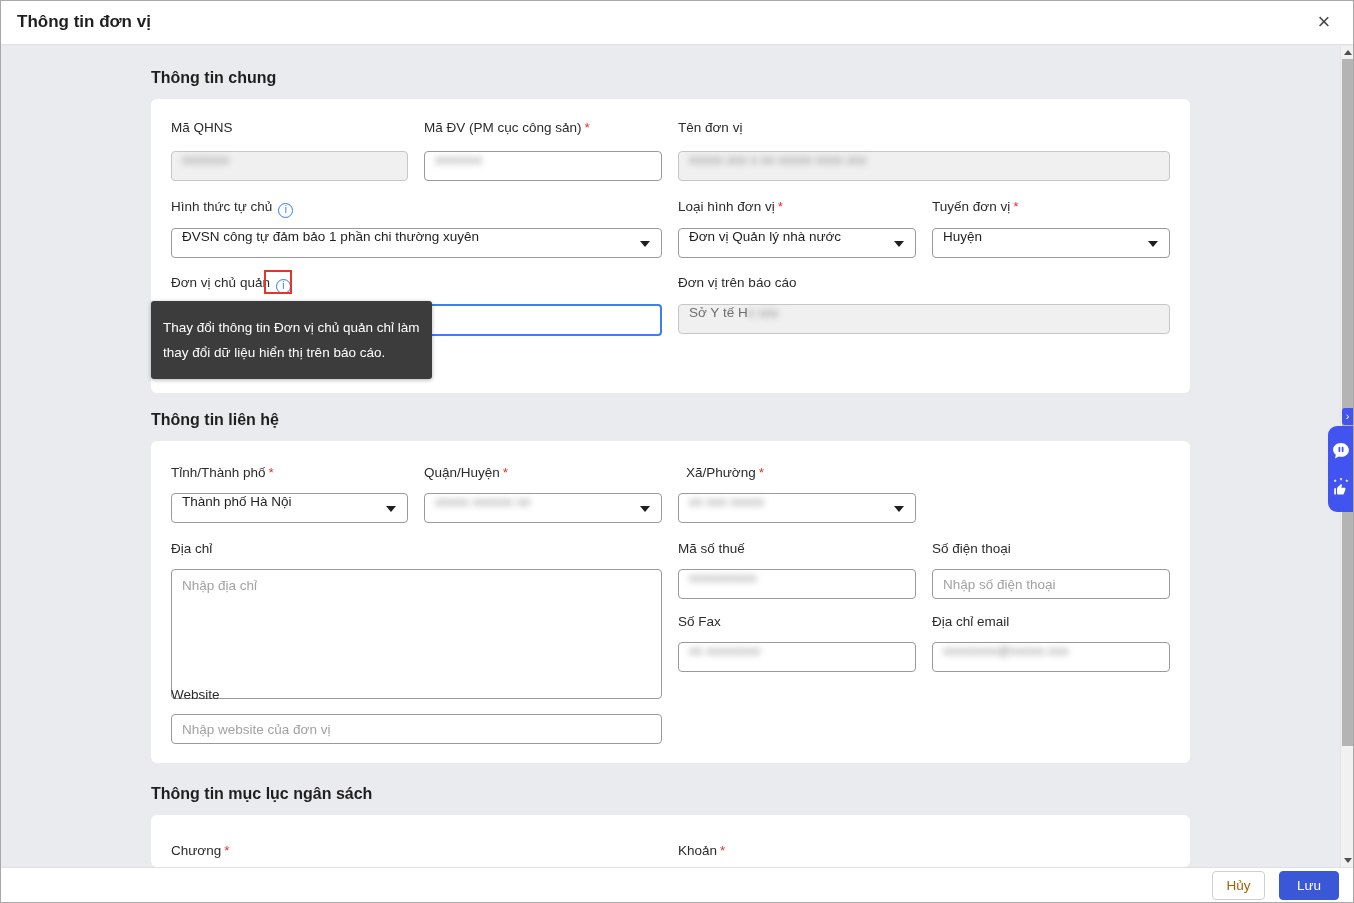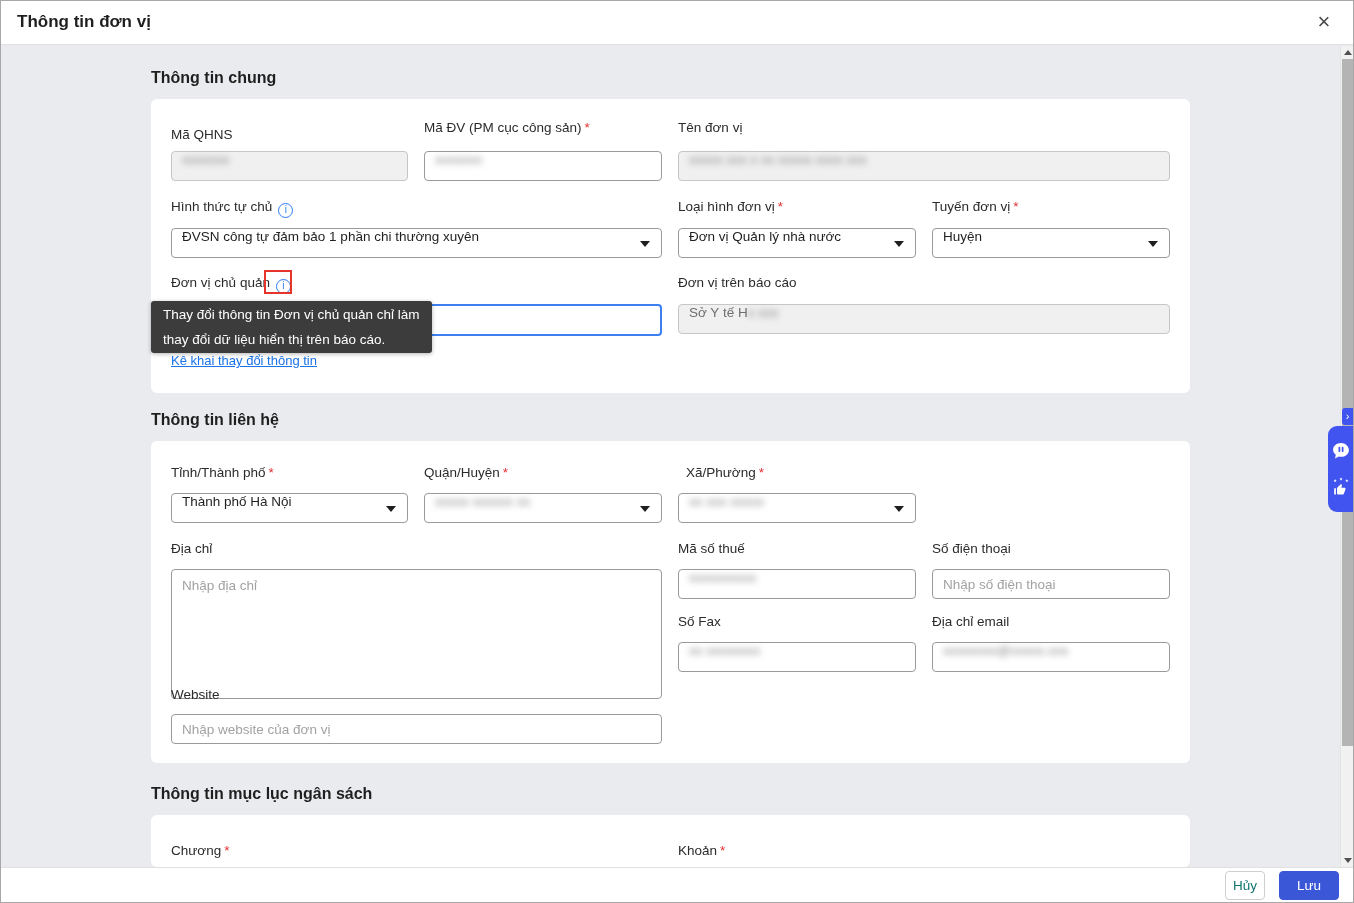--- a/index.html
+++ b/index.html
@@ -27,28 +27,28 @@
   .blurred { filter:blur(3px); color:#8a8a8a; }
   .val-prefix { color:#6e6e6e; }
 
   input.ctl, textarea.ctl { display:block; outline:none; }
   input.ctl::placeholder, textarea.ctl::placeholder { color:#a2a2a2; }
   textarea.ctl { resize:none; padding-top:8px; font-family:"Liberation Sans","DejaVu Sans",sans-serif; }
 
   .info-icon { display:inline-block; width:15px; height:15px; border:1.4px solid #2e7cf6; border-radius:50%; color:#2e7cf6; font-size:10px; line-height:12px; text-align:center; vertical-align:-2px; margin-left:6px; cursor:pointer; }
   .red-box { position:absolute; border:2px solid #e5342c; background:transparent; z-index:4; }
 
-  .tooltip { position:absolute; background:#3c3c3c; color:#fff; font-size:13.5px; line-height:25px; padding:1px 12px; border-radius:3px; z-index:5; white-space:nowrap; box-shadow:0 1px 4px rgba(0,0,0,.3); }
+  .tooltip { position:absolute; background:#3c3c3c; color:#fff; font-size:13.5px; line-height:25px; padding:14px 12px; border-radius:3px; z-index:5; white-space:nowrap; box-shadow:0 1px 4px rgba(0,0,0,.3); }
 
   .link { position:absolute; font-size:13px; color:#1a73e8; text-decoration:underline; cursor:pointer; }
 
   
   .footer { position:absolute; left:0; top:866px; width:100%; height:37px; background:#fff; border-top:1px solid #e0e0e0; z-index:3; }
   .btn { position:absolute; top:3px; height:29px; border-radius:4px; font-size:13.5px; display:flex; align-items:center; justify-content:center; cursor:pointer; }
-  .btn-cancel { right:88px; width:40px; background:#fff; border:1px solid #cfcfcf; color:#0f766e; }
+  .btn-cancel { right:88px; width:53px; background:#fff; border:1px solid #cfcfcf; color:#a16207; }
   .btn-save { right:14px; width:60px; background:#3a57d7; border:1px solid #3a57d7; color:#fff; }
 
   
   .scrollbar { position:absolute; right:0; top:45px; width:13px; height:821px; background:#f1f1f1; border-left:1px solid #e3e3e3; z-index:2; }
   .sb-arrow { position:absolute; left:0; width:13px; height:13px; cursor:pointer; }
   .sb-arrow:before { content:""; position:absolute; left:3px; width:0; height:0; border-left:4px solid transparent; border-right:4px solid transparent; }
   .sb-up { top:0; } .sb-up:before { top:4px; border-bottom:5px solid #505050; }
   .sb-down { bottom:0; } .sb-down:before { top:4px; border-top:5px solid #505050; }
   .sb-thumb { position:absolute; left:1px; top:13px; width:11px; height:687px; background:#b4b4b4; cursor:pointer; }
 
@@ -65,21 +65,21 @@
   <div class="titlebar">
     <div class="title">Thông tin đơn vị</div>
     <div class="close-x">×</div>
   </div>
 
   <div class="body">
 
     <div class="section-heading" style="left:150px; top:23px;">Thông tin chung</div>
 
     <div class="card" style="top:53px; height:294px;">
-      <div class="fld-label" style="left:20px; top:28px;"><span>Mã QHNS</span></div>
+      <div class="fld-label" style="left:20px; top:21px;"><span>Mã QHNS</span></div>
       <div class="fld-label" style="left:273px; top:21px;"><span>Mã ĐV (PM cục công sản)</span><span class="req">*</span></div>
       <div class="fld-label" style="left:527px; top:21px;"><span>Tên đơn vị</span></div>
 
       <div class="ctl disabled" style="left:20px; top:52px; width:237px;">
           <span class="blurred">xxxxxxx</span>
         </div>
       <div class="ctl" style="left:273px; top:52px; width:238px;">
           <span class="blurred">xxxxxxx</span>
         </div>
       <div class="ctl disabled" style="left:527px; top:52px; width:492px;">

